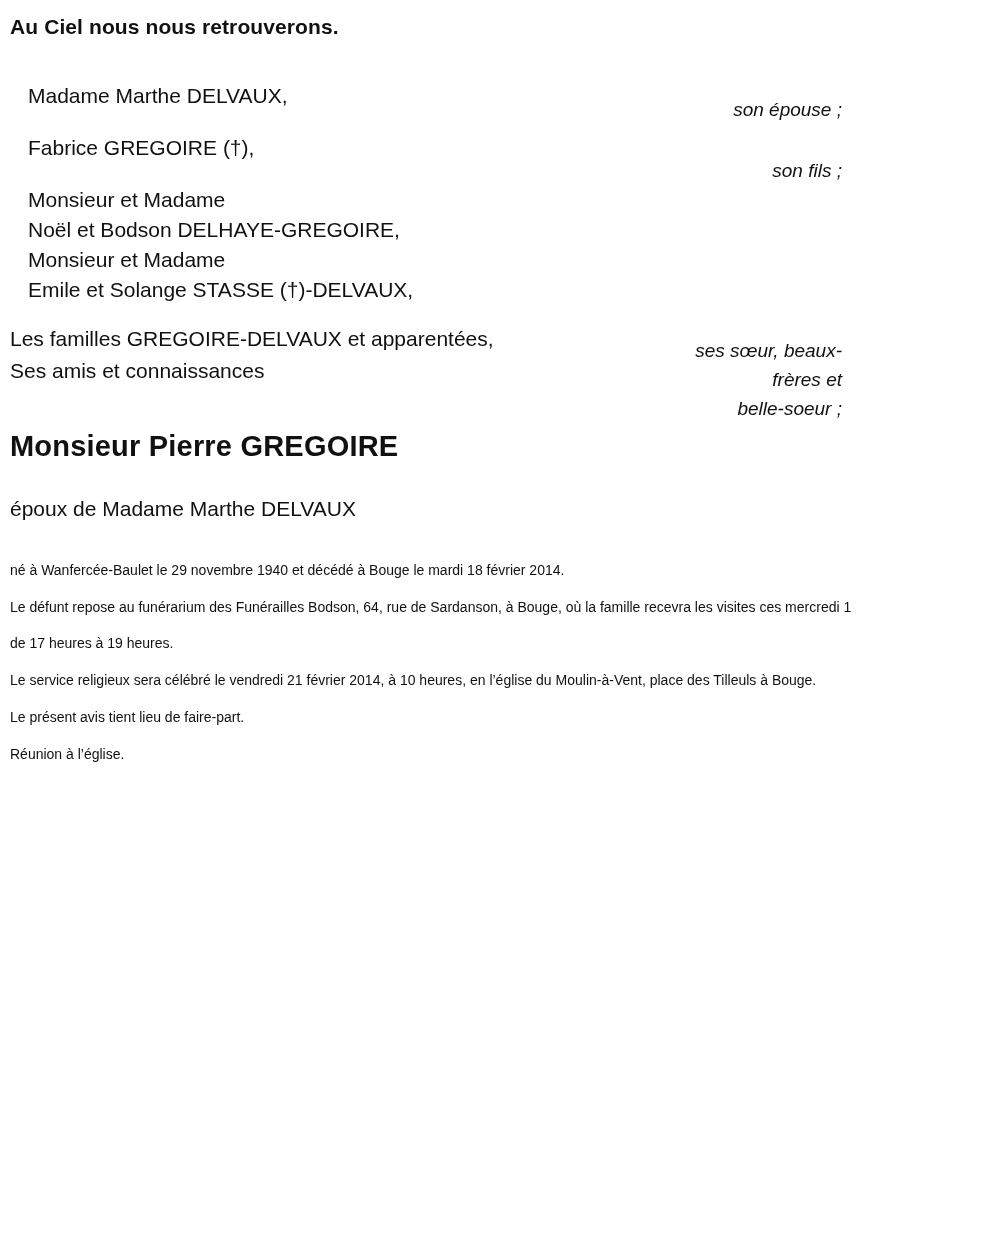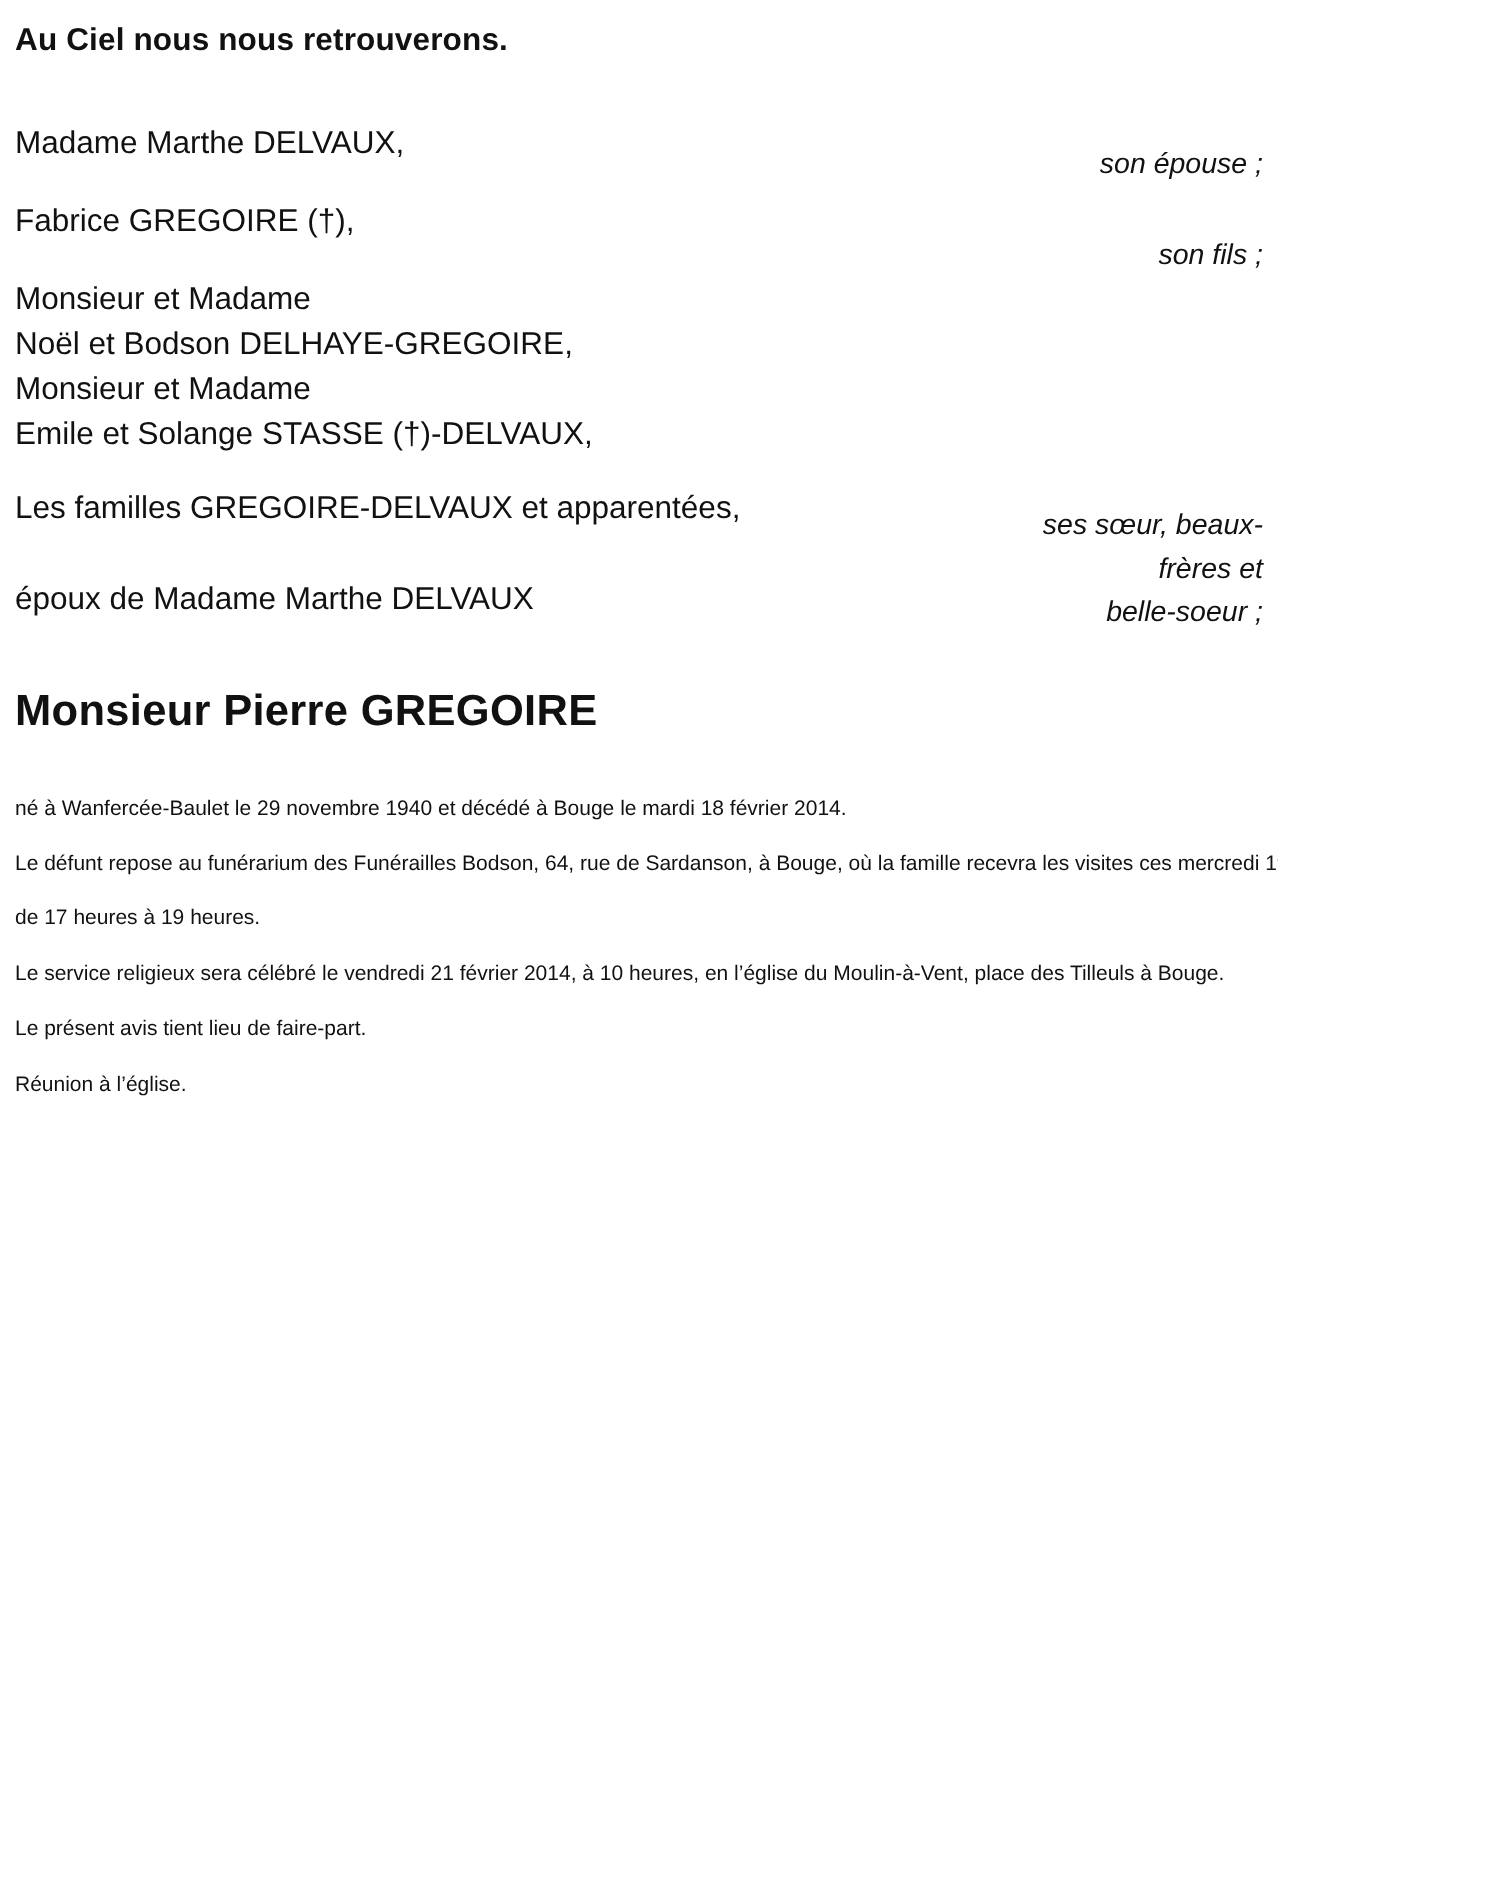--- a/index.html
+++ b/index.html
@@ -36,20 +36,21 @@
     font-weight: bold;
     line-height: 26px;
     padding-top: 14px;
     letter-spacing: 0.1px;
   }
 
   
   .mourners {
     position: relative;
     margin-top: 41px;
+    margin-left: 18px;
   }
 
   .m-line {
     font-size: 21px;
     line-height: 30px;
     font-weight: normal;
     white-space: nowrap;
   }
 
   .gap-sm { height: 22px; }
@@ -125,26 +126,27 @@
     <div class="relation rel-epouse">son épouse ;</div>
     <div class="relation rel-fils">son fils ;</div>
     <div class="relation rel-fratrie">ses sœur, beaux-
 frères et
 belle-soeur ;</div>
 
   </div>
 
   <div class="families">
     <div class="pad m-line">Les familles GREGOIRE-DELVAUX et apparentées,</div>
+    <div class="pad m-line">Ses amis et connaissances</div>
   </div>
 
 
+  <div class="pad deceased">Monsieur Pierre GREGOIRE</div>
+
   <div class="pad spouse-of">époux de Madame Marthe DELVAUX</div>
-
-  <div class="pad deceased">Monsieur Pierre GREGOIRE</div>
 
   <div class="pad para">né à Wanfercée-Baulet le 29 novembre 1940 et décédé à Bouge le mardi 18 février 2014.</div>
   <div class="pad para tight">Le défunt repose au funérarium des Funérailles Bodson, 64, rue de Sardanson, à Bouge, où la famille recevra les visites ces mercredi 19 et jeudi 20 février, de 17 heures à 19 heures.</div>
   <div class="pad para tight">Le service religieux sera célébré le vendredi 21 février 2014, à 10 heures, en l’église du Moulin-à-Vent, place des Tilleuls à Bouge.</div>
   <div class="pad para tight">Le présent avis tient lieu de faire-part.</div>
   <div class="pad para tight">Réunion à l’église.</div>
 
 </div>
 
 </body></html>

